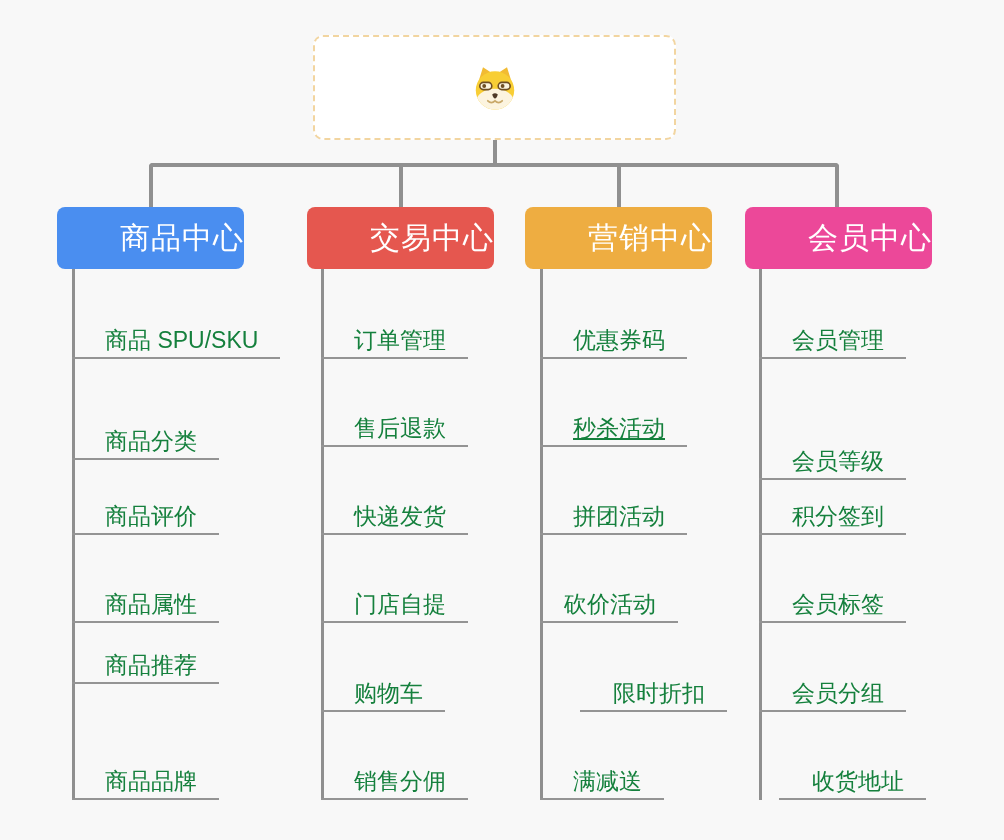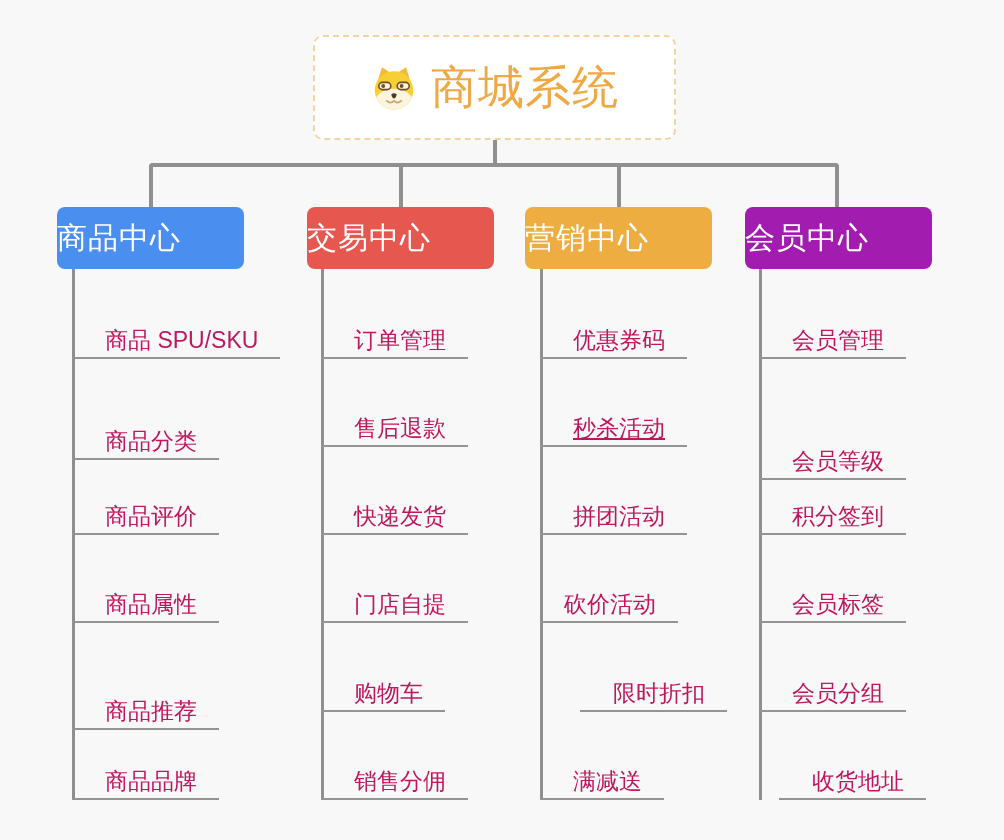--- a/index.html
+++ b/index.html
@@ -66,35 +66,35 @@
   }
   
   .branch-box {
     position: absolute;
     top: 207px;
     width: 187px; height: 62px;
     box-sizing: border-box;
     border-radius: 8px;
     display: flex;
     align-items: center;
-    justify-content: flex-start;
+    justify-content: flex-end;
     cursor: default;
   }
   .branch-label {
     color: #ffffff;
     font-size: 30px;
     letter-spacing: 1px;
   }
   
   .leaf {
     position: absolute;
     padding: 0 22px 2px 33px;
     line-height: 30px;
     font-size: 23px;
-    color: #be185d;
+    color: #15803d;
     border-bottom: 2px solid #949494;
     white-space: nowrap;
   }
 </style>
 </head>
 <body>
 
 <div class="canvas">
 
   <div class="stem"></div>
@@ -113,33 +113,32 @@
       <path d="M50,20 L45,4 L33,12 Z" fill="#f2bb33"></path>
       <circle cx="30" cy="33" r="24" fill="#f8ce35"></circle>
       <ellipse cx="30" cy="48" rx="24" ry="17" fill="#fcf4df" clip-path="url(#headclip)"></ellipse>
       <rect x="11" y="23" width="15" height="9" rx="4.5" fill="#fcf4df" stroke="#6f4e23" stroke-width="2"></rect>
       <rect x="34" y="23" width="15" height="9" rx="4.5" fill="#fcf4df" stroke="#6f4e23" stroke-width="2"></rect>
       <circle cx="16.5" cy="27.5" r="2.4" fill="#6f4e23"></circle>
       <circle cx="39.5" cy="27.5" r="2.4" fill="#6f4e23"></circle>
       <path d="M26.5,38 q3.5,-3 7,0 q-1.5,5 -3.5,5 q-2,0 -3.5,-5 Z" fill="#4f3a28"></path>
       <path d="M21,46 q4.5,4.5 9,0 q4.5,4.5 9,0" stroke="#c9a96a" stroke-width="2.2" fill="none" stroke-linecap="round"></path>
     </svg>
-    <span class="root-title">商城系统</span>
   </div>
 
   <div id="branches">
       <div class="branch-box" style="left: 57px; background: rgb(74, 142, 240);">
         <span class="branch-label">商品中心</span>
       </div>
       <div class="spine" style="left: 72px;"></div>
       <div class="leaf" style="left: 72px; top: 325px;"><span>商品 SPU/SKU</span></div>
       <div class="leaf" style="left: 72px; top: 405px; margin-top: 21px;"><span>商品分类</span></div>
       <div class="leaf" style="left: 72px; top: 501px;"><span>商品评价</span></div>
       <div class="leaf" style="left: 72px; top: 589px;"><span>商品属性</span></div>
-      <div class="leaf" style="left: 72px; top: 696px;"><span>商品推荐</span></div>
+      <div class="leaf" style="left: 72px; top: 650px;"><span>商品推荐</span></div>
       <div class="leaf" style="left: 72px; top: 766px;"><span>商品品牌</span></div>
       <div class="branch-box" style="left: 307px; background: rgb(229, 87, 79);">
         <span class="branch-label">交易中心</span>
       </div>
       <div class="spine" style="left: 321px;"></div>
       <div class="leaf" style="left: 321px; top: 325px;"><span>订单管理</span></div>
       <div class="leaf" style="left: 321px; top: 413px;"><span>售后退款</span></div>
       <div class="leaf" style="left: 321px; top: 501px;"><span>快递发货</span></div>
       <div class="leaf" style="left: 321px; top: 589px;"><span>门店自提</span></div>
       <div class="leaf" style="left: 321px; top: 678px;"><span>购物车</span></div>
@@ -147,21 +146,21 @@
       <div class="branch-box" style="left: 525px; background: rgb(238, 173, 65);">
         <span class="branch-label">营销中心</span>
       </div>
       <div class="spine" style="left: 540px;"></div>
       <div class="leaf" style="left: 540px; top: 325px;"><span>优惠券码</span></div>
       <div class="leaf" style="left: 540px; top: 413px; text-decoration: underline;"><span>秒杀活动</span></div>
       <div class="leaf" style="left: 540px; top: 501px;"><span>拼团活动</span></div>
       <div class="leaf" style="left: 540px; top: 589px; padding-left: 24px;"><span>砍价活动</span></div>
       <div class="leaf" style="left: 532px; top: 678px; margin-left: 48px;"><span>限时折扣</span></div>
       <div class="leaf" style="left: 540px; top: 766px;"><span>满减送</span></div>
-      <div class="branch-box" style="left: 745px; background: #a21caf;">
+      <div class="branch-box" style="left: 745px; background: #ec4899;">
         <span class="branch-label">会员中心</span>
       </div>
       <div class="spine" style="left: 759px;"></div>
       <div class="leaf" style="left: 759px; top: 325px;"><span>会员管理</span></div>
       <div class="leaf" style="left: 759px; top: 413px; margin-top: 33px;"><span>会员等级</span></div>
       <div class="leaf" style="left: 759px; top: 501px;"><span>积分签到</span></div>
       <div class="leaf" style="left: 759px; top: 589px;"><span>会员标签</span></div>
       <div class="leaf" style="left: 759px; top: 678px;"><span>会员分组</span></div>
       <div class="leaf" style="left: 759px; top: 766px; margin-left: 20px;"><span>收货地址</span></div>
     </div>

